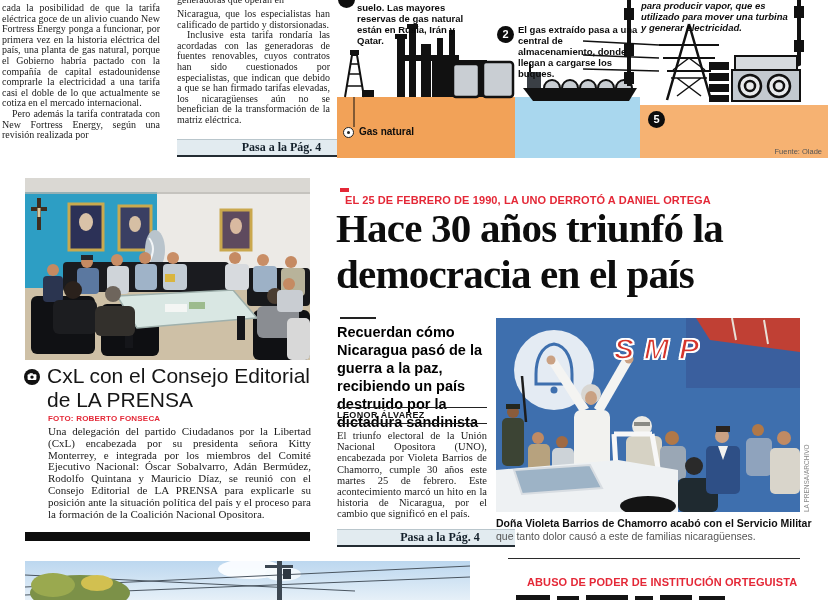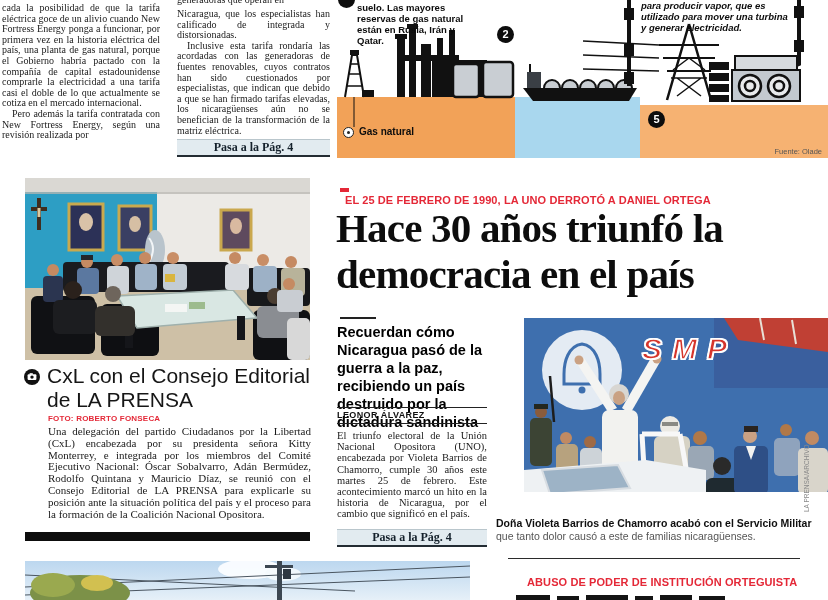--- a/index.html
+++ b/index.html
@@ -6,21 +6,21 @@
   #page{position:relative;width:828px;height:600px;background:#fff;overflow:hidden;
         font-family:"Liberation Sans",sans-serif;color:#111;}
   .abs{position:absolute;}
   
   .newscol{font-family:"Liberation Serif",serif;font-size:10px;line-height:10.6px;
            text-align:justify;color:#1a1a1a;}
   .newscol p{margin:0;}
   .newscol p.ind{text-indent:10px;}
   .jumpband{background:#e2ebf0;border-top:1px solid #b9c6cc;border-bottom:2px solid #232c33;
             text-align:center;font-family:"Liberation Serif",serif;font-weight:bold;
-            font-size:12px;line-height:14px;height:15px;color:#14202b;}
+            font-size:12px;line-height:14px;height:15px;color:#14202b;padding-left:28px;}
   
   #infog{left:337px;top:0;width:491px;height:142px;}
   .stept{font-size:9.5px;line-height:11px;font-weight:bold;color:#0c0c0c;}
   .badge{width:17px;height:17px;border-radius:50%;background:#0d0d0d;color:#fff;
          font-weight:bold;font-size:11px;line-height:17px;text-align:center;}
   .gaslabel{font-size:10px;font-weight:bold;color:#0c0c0c;}
   .dot{width:9px;height:9px;border-radius:50%;background:#fff;border:1px solid #222;}
   .dot::after{content:"";display:block;width:3px;height:3px;border-radius:50%;
               background:#222;margin:3px auto 0;}
   #step5box{left:303px;top:105px;width:188px;height:53px;background:#f6b272;}
@@ -54,21 +54,21 @@
 <div id="page">
 
   <div class="abs newscol" style="left:2px;top:3px;width:158px;">
     <p>cada la posibilidad de que la tarifa eléctrica goce de un alivio cuando New Fortress Energy ponga a funcionar, por primera vez en la historia eléctrica del país, una planta de gas natural, porque el Gobierno habría pactado con la compañía de capital estadounidense comprarle la electricidad a una tarifa casi el doble de lo que actualmente se cotiza en el mercado internacional.</p>
     <p class="ind">Pero además la tarifa contratada con New Fortress Energy, según una revisión realizada por</p>
   </div>
   <div class="abs" style="left:177px;top:0;width:153px;height:7px;overflow:hidden;">
     <div class="newscol" style="margin-top:-5px;">generadoras que operan en</div>
   </div>
   <div class="abs newscol" style="left:177px;top:9px;width:153px;">
-    <p>Nicaragua, que los especialistas han calificado de integrada y distorsionadas.</p>
+    <p>Nicaragua, que los especialistas han calificado de partido y distorsionadas.</p>
     <p class="ind">Inclusive esta tarifa rondaría las acordadas con las generadoras de fuentes renovables, cuyos contratos han sido cuestionados por especialistas, que indican que debido a que se han firmado tarifas elevadas, los nicaragüenses aún no se benefician de la transformación de la matriz eléctrica.</p>
   </div>
   <div class="abs jumpband" style="left:177px;top:139px;width:153px;">Pasa a la Pág. 4</div>
 
   <div class="abs" id="infog">
     <svg class="abs" style="left:0;top:0;" width="491" height="158" viewBox="0 0 491 158">
 
       <rect x="0" y="97" width="178" height="61" fill="#f2a258"></rect>
       <rect x="178" y="97" width="125" height="61" fill="#a9d7ee"></rect>
 
@@ -136,20 +136,21 @@
         <circle cx="413" cy="86" r="11" fill="#e8eaec" stroke="#111" stroke-width="2.5"></circle>
         <circle cx="413" cy="86" r="5" fill="none" stroke="#111" stroke-width="2.5"></circle>
         <circle cx="442" cy="86" r="11" fill="#e8eaec" stroke="#111" stroke-width="2.5"></circle>
         <circle cx="442" cy="86" r="5" fill="none" stroke="#111" stroke-width="2.5"></circle>
       </g>
     </svg>
 
     <div class="abs badge" style="left:1px;top:-9px;"></div>
     <div class="abs stept" style="left:20px;top:2px;width:124px;">suelo. Las mayores reservas de gas natural están en Rusia,  Irán y Qatar.</div>
     <div class="abs badge" style="left:160px;top:26px;">2</div>
+    <div class="abs stept" style="left:181px;top:24px;width:122px;">El gas extraído pasa a una central de almacenamiento, donde llegan a cargarse los buques.</div>
     <div class="abs stept" style="left:304px;top:0;width:148px;font-style:italic;">para producir vapor, que es utilizado para mover una turbina y generar electricidad.</div>
     <div class="abs" id="step5box">
       <div class="abs badge" style="left:8px;top:6px;">5</div>
       <div class="abs source" style="right:6px;bottom:2px;">Fuente: Olade</div>
     </div>
     <div class="abs dot" style="left:6px;top:127px;"></div>
     <div class="abs gaslabel" style="left:22px;top:126px;">Gas natural</div>
   </div>
 
   <svg class="abs" style="left:25px;top:178px;" width="285" height="182" viewBox="0 0 285 182">
@@ -256,21 +257,21 @@
   <div class="abs" id="headline">Hace 30 años triunfó la democracia en el país</div>
 
   <div class="abs rule" style="left:340px;top:317px;width:36px;height:2px;"></div>
   <div class="abs" id="deck">Recuerdan cómo Nicaragua pasó de la guerra a la paz, recibiendo un país destruido por la dictadura sandinista</div>
   <div class="abs rule" style="left:337px;top:407px;width:150px;height:1px;"></div>
   <div class="abs" id="byline">LEONOR ÁLVAREZ</div>
   <div class="abs rule" style="left:337px;top:423px;width:150px;height:1px;"></div>
   <div class="abs newscol" id="mainbody">El triunfo electoral de la Unión Nacional Opositora (UNO), encabezada por Violeta Barrios de Chamorro, cumple 30 años este martes 25 de febrero. Este acontecimiento marcó un hito en la historia de Nicaragua, por el cambio que significó en el país.</div>
   <div class="abs jumpband" style="left:337px;top:529px;width:150px;">Pasa a la Pág. 4</div>
 
-  <div class="abs" style="left:524px;top:318px;width:304px;height:174px;overflow:hidden;">
+  <div class="abs" style="left:496px;top:318px;width:304px;height:194px;overflow:hidden;">
     <svg class="abs" style="left:0;top:0;" width="304" height="194" viewBox="0 0 304 194">
       <rect x="0" y="0" width="304" height="194" fill="#3e6fae"></rect>
       <rect x="190" y="0" width="114" height="70" fill="#3a5f9e"></rect>
       <polygon points="200,0 304,0 304,34 214,22" fill="#c04034"></polygon>
       <line x1="236" y1="0" x2="240" y2="22" stroke="#e8e0d6" stroke-width="2"></line>
       <line x1="268" y1="2" x2="272" y2="26" stroke="#e8e0d6" stroke-width="2"></line>
 
       <circle cx="58" cy="52" r="40" fill="#e4ebf3"></circle>
       <path d="M58 26 C44 28 40 44 40 56 L40 66 L76 66 L76 56 C76 44 72 28 58 26 Z" fill="none" stroke="#3e6fae" stroke-width="3"></path>
       <circle cx="58" cy="72" r="3.5" fill="#3e6fae"></circle>

